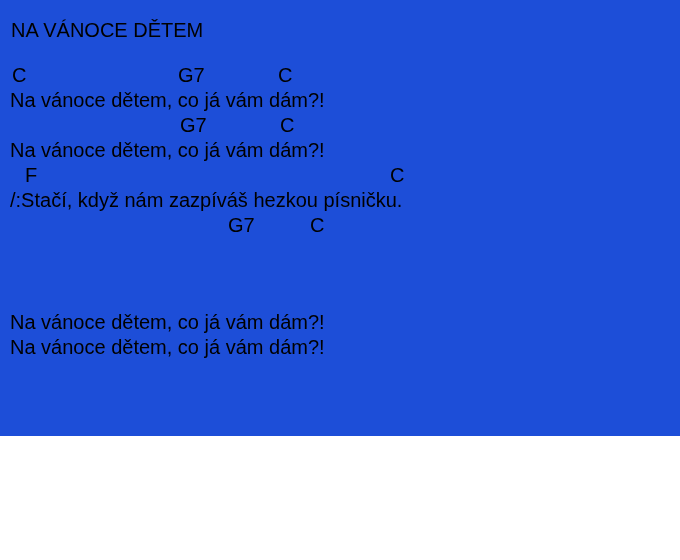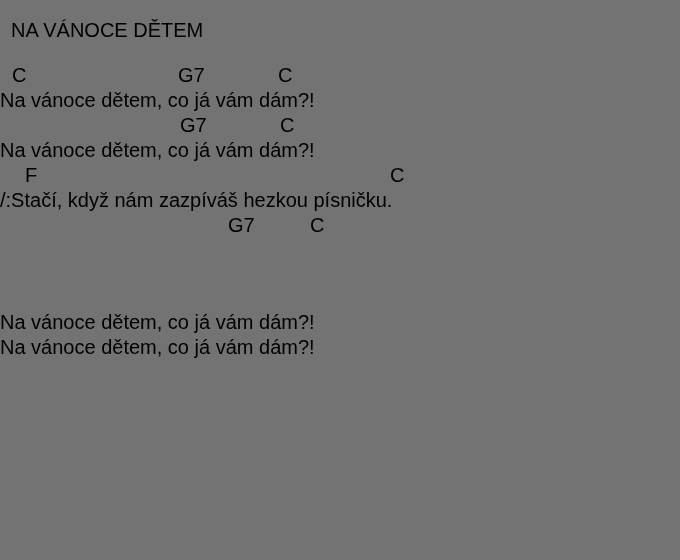--- a/index.html
+++ b/index.html
@@ -1,20 +1,20 @@
 <!DOCTYPE html>
 <html><head>
 <meta charset="utf-8">
 <style>
   html, body { margin: 0; padding: 0; background: #ffffff; }
   .page {
     position: relative;
     width: 680px;
-    height: 560px;
-    background: #737373;
+    height: 436px;
+    background: #1d4ed8;
     color: #000000;
     font-family: "Liberation Sans", sans-serif;
     overflow: hidden;
   }
   .title {
     position: absolute;
     left: 11px;
     top: 18px;
     font-size: 20px;
     line-height: 25px;
@@ -32,21 +32,21 @@
     top: 310px;
     width: 680px;
   }
   .line {
     position: relative;
     height: 25px;
     line-height: 25px;
     font-size: 20px;
     white-space: pre;
   }
-  .lyric-line { padding-left: 0; }
+  .lyric-line { padding-left: 10px; }
   .chord {
     position: absolute;
     top: 0;
     line-height: 25px;
     font-size: 20px;
   }
   .footer {
     position: absolute;
     left: 8px;
     top: 474px;

